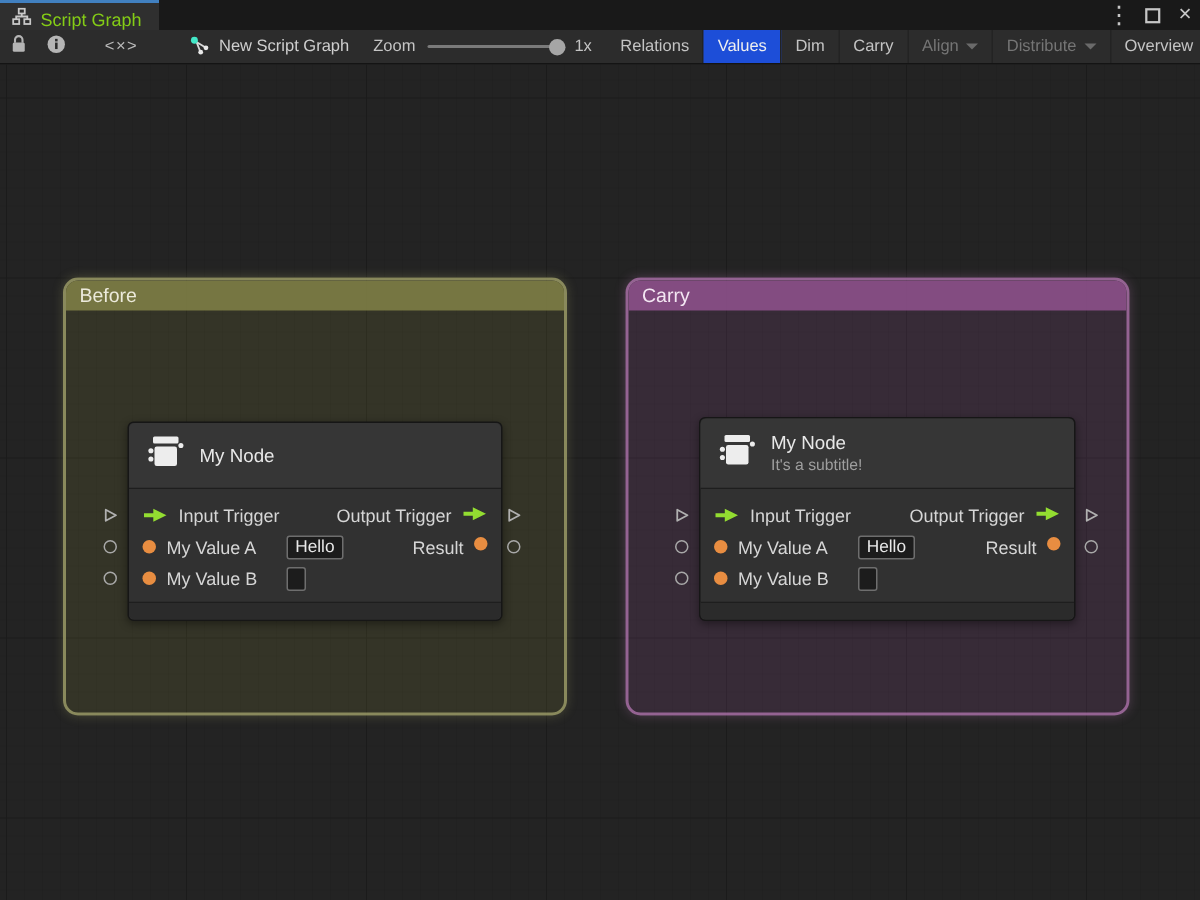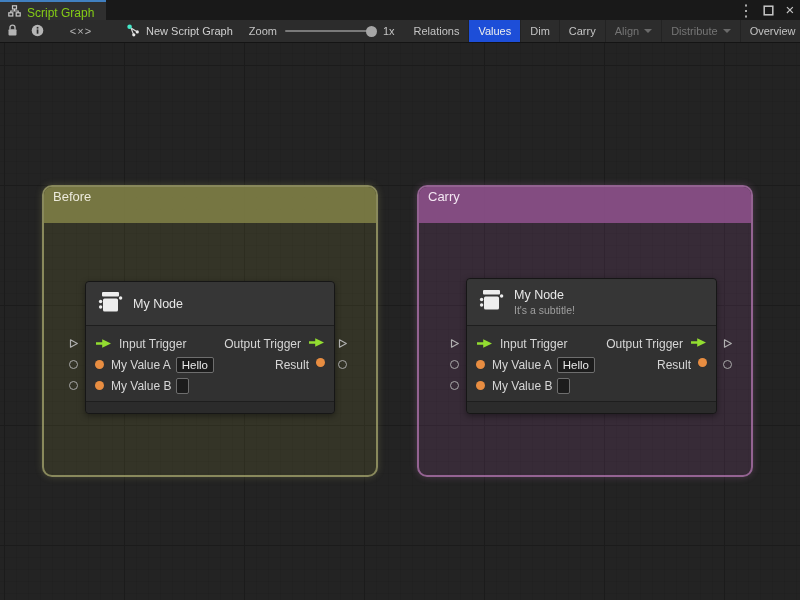--- a/index.html
+++ b/index.html
@@ -40,40 +40,40 @@
       linear-gradient(90deg, rgba(0,0,0,0.07) 1px, transparent 1px);
     background-size:120px 120px,120px 120px,12px 12px,12px 12px;
     background-position:4px 22px,4px 22px,4px 22px,4px 22px; }
 
   
   .group { position:absolute; width:336px; height:292px; border-radius:10px; overflow:hidden; }
   .group.before { left:42px; top:142px; border:2px solid rgba(185,185,122,0.65);
     background:rgba(155,155,65,0.14); box-shadow:0 0 7px rgba(185,185,110,0.25); }
   .group.after { left:417px; top:142px; border:2px solid rgba(199,131,196,0.65);
     background:rgba(175,95,175,0.14); box-shadow:0 0 7px rgba(199,131,196,0.25); }
-  .group-header { height:36px; line-height:20px; padding-left:9px; font-size:13px; }
+  .group-header { height:20px; line-height:20px; padding-left:9px; font-size:13px; }
   .group.before .group-header { background:rgba(124,124,68,0.92); color:#eceadb; }
   .group.after  .group-header { background:rgba(138,79,136,0.92); color:#f3e6f2; }
 
   
   .node { position:absolute; background:#313131; border:1px solid #161616; border-radius:4px;
     box-shadow:0 2px 6px rgba(0,0,0,0.4); color:#d6d6d6; }
   .node-header { display:flex; align-items:center; gap:9px; padding:0 10px;
     background:#363636; border-bottom:1px solid #1e1e1e; border-radius:4px 4px 0 0; }
   .node.single .node-header { height:44px; }
   .node.double .node-header { height:47px; }
   .node-title { font-size:12.5px; color:#e8e8e8; }
   .node-subtitle { font-size:10.5px; color:#9e9e9e; margin-top:2px; }
   .node-rows { padding:7px 0 5px; }
   .prow { height:21px; display:flex; align-items:center; padding:0 9px; font-size:12px; }
   .prow .lbl { margin-left:7px; color:#d6d6d6; }
   .right-group { margin-left:auto; display:flex; align-items:flex-start; }
   .right-group .lbl { margin:0 7px 0 0; }
   .dot { width:9px; height:9px; border-radius:50%; background:#e88d41; flex:none; }
-  .field { margin-left:5px; height:16px; background:#1c1c1c; border:1px solid #6e6e6e;
+  .field { margin-left:20px; height:16px; background:#1c1c1c; border:1px solid #6e6e6e;
     border-radius:2px; color:#e8e8e8; font-size:11.5px; line-height:14px; padding:0 5px; min-width:13px; }
   .field.empty { width:13px; padding:0; }
   .node-footer { height:12px; background:#2b2b2b; border-top:1px solid #1e1e1e; border-radius:0 0 4px 4px; }
 
   
   .port { position:absolute; }
   .port-circle { width:9px; height:9px; border:1.4px solid #a8a8a8; border-radius:50%; }
   .arrow-icon, .tri-icon { display:flex; flex:none; }
 </style>
 </head>

